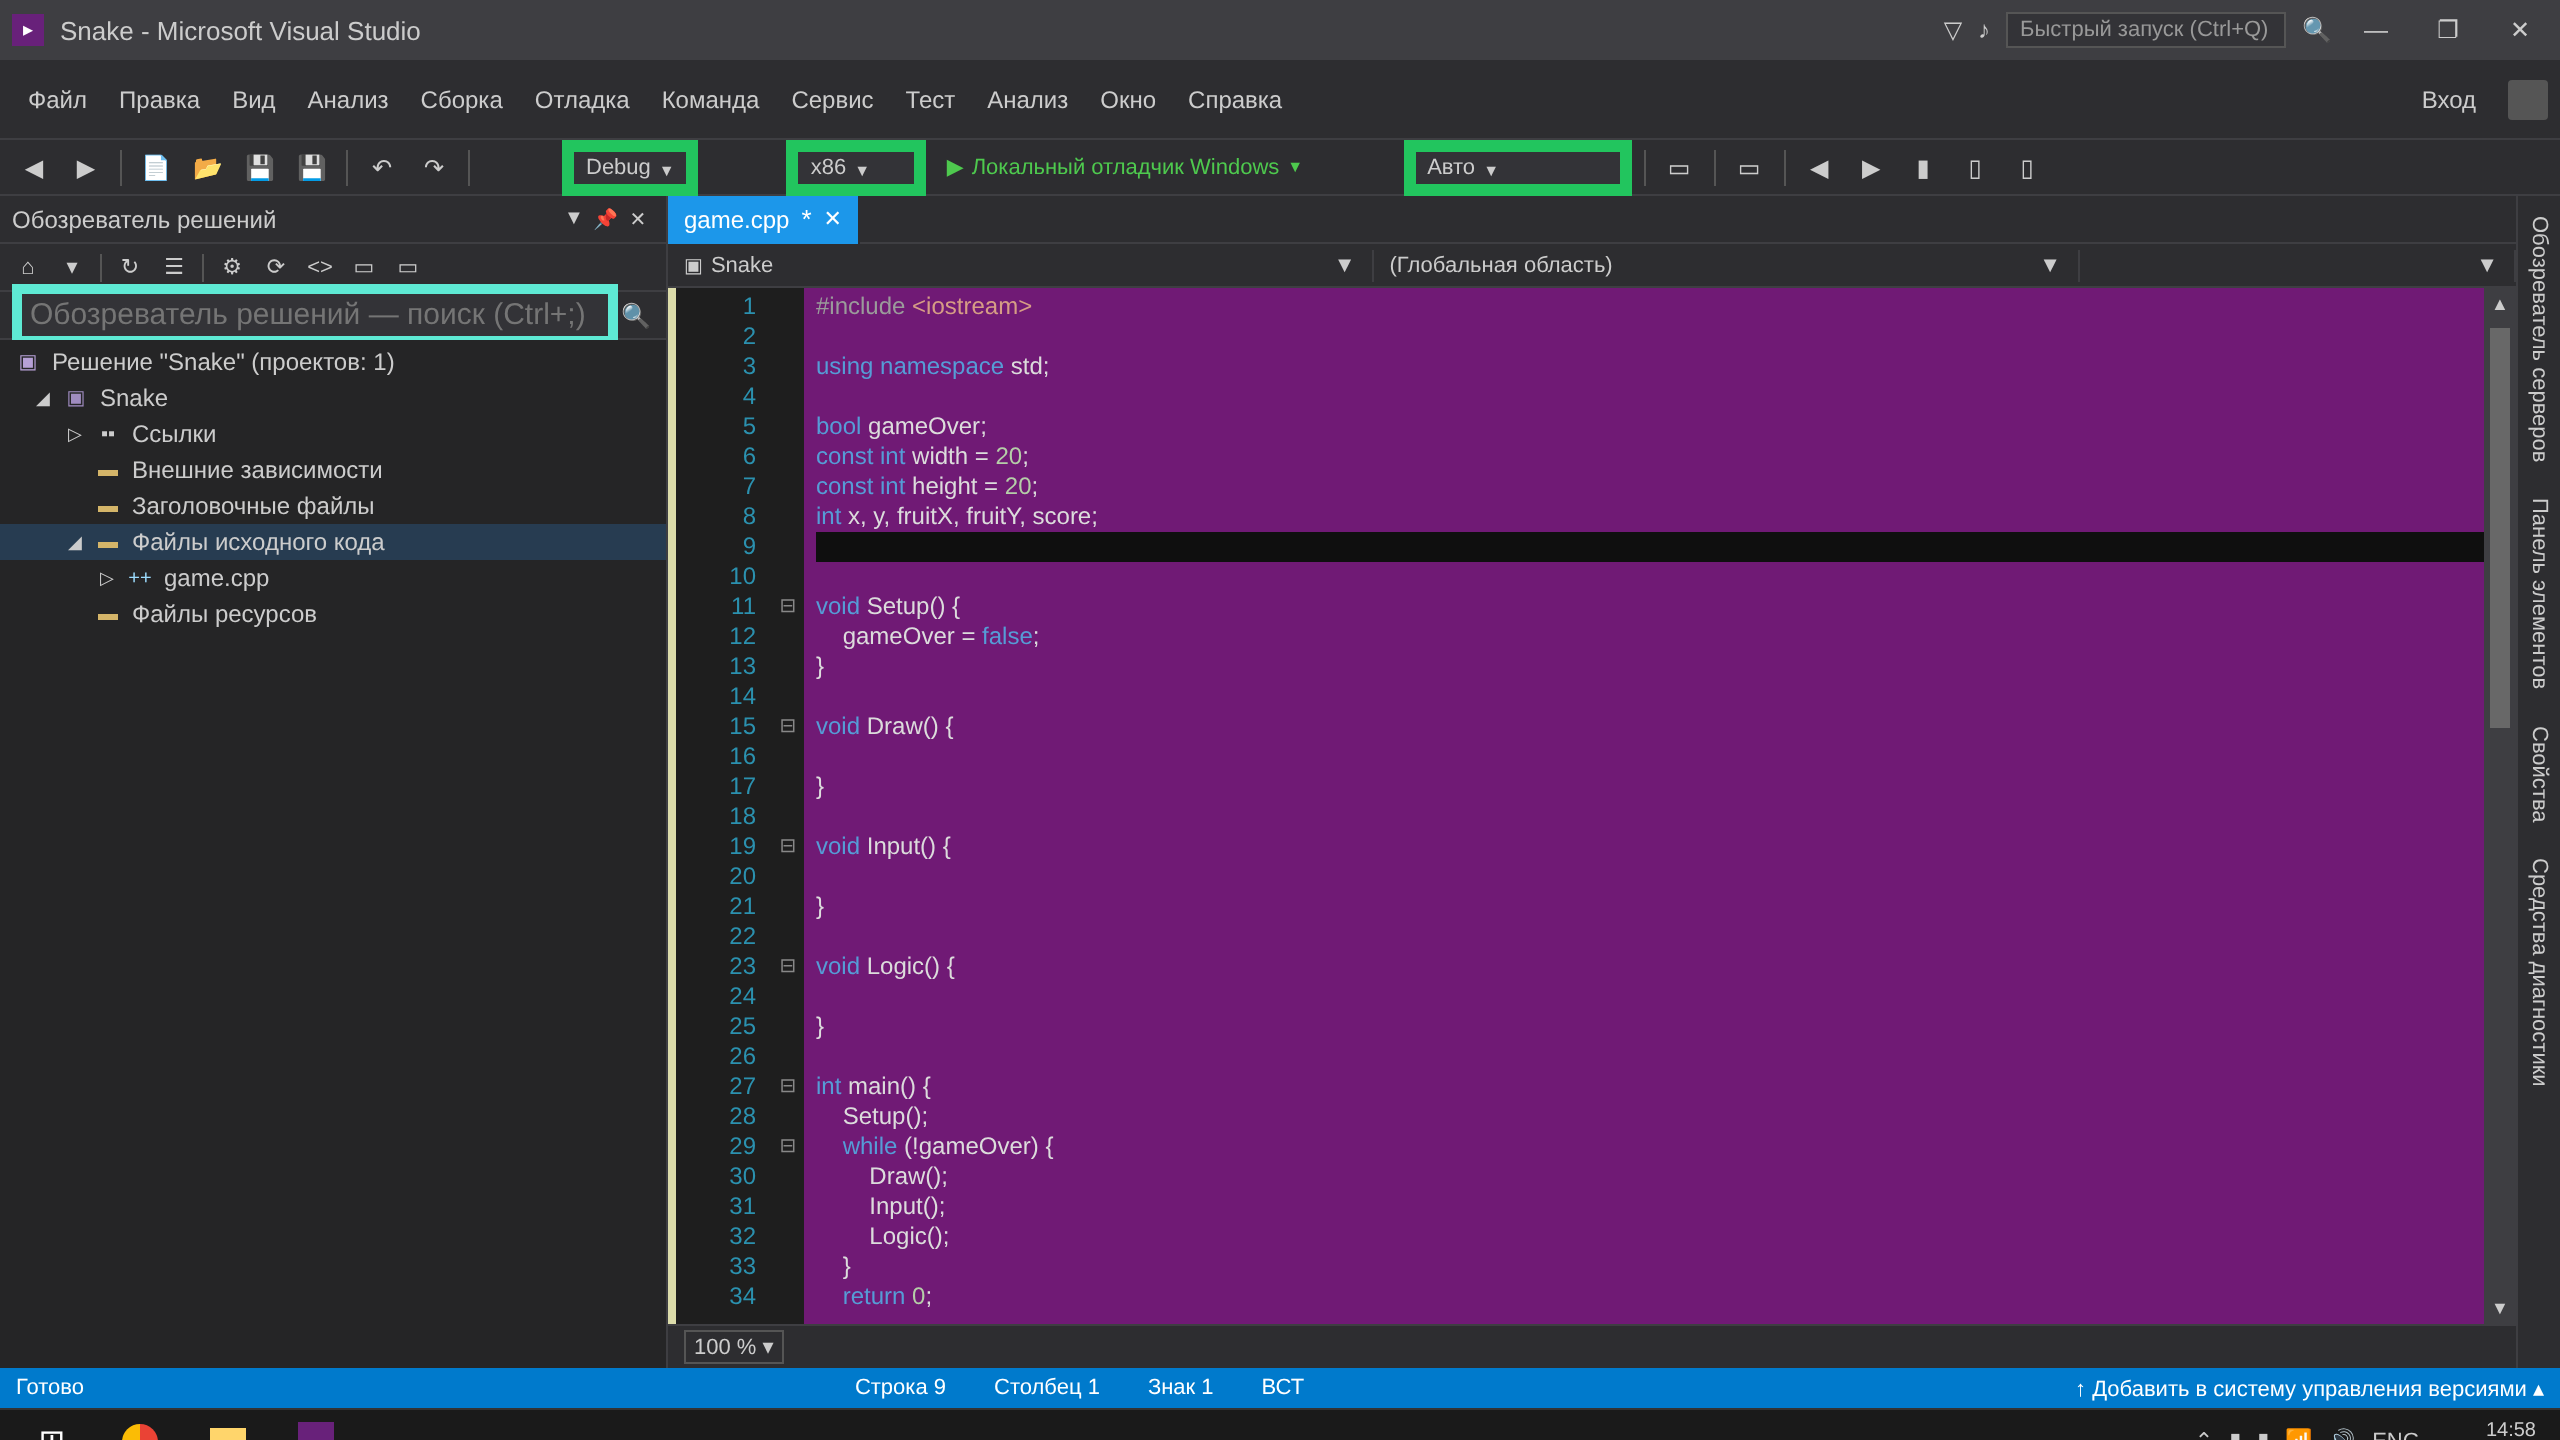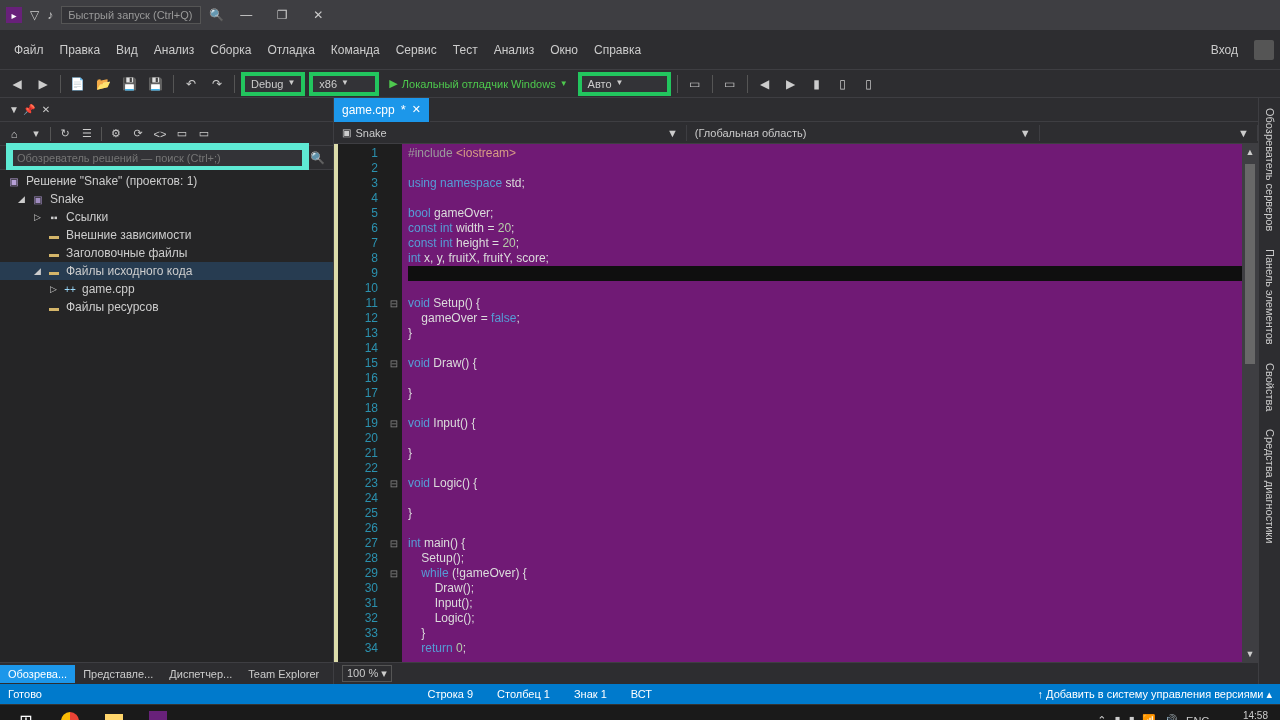--- a/index.html
+++ b/index.html
@@ -14,35 +14,35 @@
 
 .menubar { height: 40px; background: #2d2d30; display: flex; align-items: center; padding: 0 6px; border-bottom: 1px solid #3e3e42; }
 .menubar .menu-item { padding: 3px 8px; font-size: 12px; color: #ccc; cursor: pointer; }
 .menubar .menu-spacer { flex: 1; }
 .menubar .login-btn { padding: 3px 10px; font-size: 12px; color: #ccc; }
 .menubar .avatar { width: 20px; height: 20px; background: #555; border-radius: 2px; margin-left: 6px; }
 
 .toolbar { height: 28px; background: #2d2d30; display: flex; align-items: center; padding: 0 6px; border-bottom: 1px solid #3e3e42; gap: 4px; }
 .toolbar .tb-btn { width: 22px; height: 22px; display: flex; align-items: center; justify-content: center; color: #ccc; font-size: 12px; cursor: pointer; }
 .toolbar .tb-sep { width: 1px; height: 18px; background: #555; margin: 0 2px; }
-.toolbar .tb-dropdown { background: #333337; border: 4px solid #22c55e; padding: 2px 6px; font-size: 11px; color: #ccc; display: flex; align-items: flex-start; gap: 4px; }
+.toolbar .tb-dropdown { background: #333337; border: 6px solid #22c55e; padding: 2px 6px; font-size: 11px; color: #ccc; display: flex; align-items: flex-end; gap: 4px; margin-left: 40px; }
 .toolbar .start-btn { color: #4ec94e; display: flex; align-items: center; gap: 4px; padding: 2px 6px; font-size: 11px; }
 .toolbar .arrow-down { font-size: 8px; }
 
 .main-area { display: flex; height: calc(100% - 30px - 24px - 28px - 20px - 32px); }
 
 .side-panel { width: 334px; background: #252526; display: flex; flex-direction: column; border-right: 1px solid #3e3e42; }
 .panel-header { height: 24px; background: #2d2d30; display: flex; align-items: center; padding: 0 6px; font-size: 12px; color: #ccc; border-bottom: 1px solid #3e3e42; }
 .panel-header .hdr-title { flex: 1; }
 .panel-header .hdr-icon { width: 16px; height: 16px; display: flex; align-items: center; justify-content: center; cursor: pointer; font-size: 10px; }
 .panel-toolbar { height: 24px; background: #2d2d30; display: flex; align-items: center; padding: 0 4px; gap: 2px; border-bottom: 1px solid #3e3e42; }
 .panel-toolbar .ptb-btn { width: 20px; height: 20px; display: flex; align-items: center; justify-content: center; color: #ccc; font-size: 11px; cursor: pointer; }
 .panel-toolbar .ptb-sep { width: 1px; height: 14px; background: #555; margin: 0 2px; }
 .panel-search { height: 24px; background: #2d2d30; display: flex; align-items: center; padding: 0 6px; border-bottom: 1px solid #3e3e42; }
-.panel-search input { flex: 1; background: #333337; border: 7px solid #5eead4; padding: 2px 4px; font-size: 11px; color: #ccc; }
+.panel-search input { flex: 1; background: #333337; border: 5px solid #5eead4; padding: 2px 4px; font-size: 15px; color: #ccc; }
 .panel-search .ps-icon { width: 18px; height: 18px; display: flex; align-items: center; justify-content: center; color: #ccc; }
 
 .tree { flex: 1; overflow: auto; padding: 2px 0; background: #252526; }
 .tree-item { display: flex; align-items: center; padding: 2px 6px; font-size: 12px; color: #ccc; cursor: pointer; }
 .tree-item .expand { width: 12px; font-size: 9px; color: #ccc; }
 .tree-item .ticon { width: 16px; height: 14px; margin-right: 4px; display: flex; align-items: center; justify-content: center; font-size: 10px; }
 .icon-sol { color: #b6a0d6; }
 .icon-proj { color: #a08cc0; }
 .icon-folder { color: #d4b569; }
 .icon-cpp { color: #9cdcfe; }
@@ -99,20 +99,21 @@
 .scrollbar-v .thumb { position: absolute; top: 20px; left: 3px; width: 10px; height: 200px; background: #686868; }
 .scrollbar-v .arrow { position: absolute; width: 16px; height: 16px; display: flex; align-items: center; justify-content: center; font-size: 9px; color: #ccc; }
 .scrollbar-v .arrow.up { top: 0; }
 .scrollbar-v .arrow.down { bottom: 0; }
 </style>
 </head>
 <body>
 
 <div class="titlebar">
   <div class="logo">▸</div>
+  <div class="title">Snake - Microsoft Visual Studio</div>
   <div class="right-icons">
     <span>▽</span>
     <span>♪</span>
     <div class="search-box">Быстрый запуск (Ctrl+Q)</div>
     <span>🔍</span>
     <div class="win-btn">—</div>
     <div class="win-btn">❐</div>
     <div class="win-btn">✕</div>
   </div>
 </div>
@@ -151,40 +152,41 @@
   <div class="tb-sep"></div>
   <div class="tb-dropdown">
       <span>Debug</span>
       <span class="arrow-down">▼</span>
     </div>
   <div class="tb-dropdown" style="width:70px">
       <span>x86</span>
       <span class="arrow-down">▼</span>
     </div>
   <div class="start-btn">▶ <span>Локальный отладчик Windows</span> <span class="arrow-down">▼</span></div>
-  <div class="tb-dropdown" style="width:93px">
+  <div class="tb-dropdown" style="width:114px">
       <span>Авто</span>
       <span class="arrow-down">▼</span>
     </div>
   <div class="tb-sep"></div>
   <div class="tb-btn">▭</div>
   <div class="tb-sep"></div>
   <div class="tb-btn">▭</div>
   <div class="tb-sep"></div>
   <div class="tb-btn">◀</div>
   <div class="tb-btn">▶</div>
   <div class="tb-btn">▮</div>
   <div class="tb-btn">▯</div>
   <div class="tb-btn">▯</div>
 </div>
 
 <div class="main-area">
 
   <div class="side-panel">
     <div class="panel-header">
+      <span class="hdr-title">Обозреватель решений</span>
       <span class="hdr-icon">▼</span>
       <span class="hdr-icon">📌</span>
       <span class="hdr-icon">✕</span>
     </div>
     <div class="panel-toolbar">
       <div class="ptb-btn">⌂</div>
       <div class="ptb-btn">▾</div>
       <div class="ptb-sep"></div>
       <div class="ptb-btn">↻</div>
       <div class="ptb-btn">☰</div>
@@ -233,26 +235,20 @@
         <span class="expand">▷</span>
         <span class="ticon icon-cpp">++</span>
         <span>game.cpp</span>
       </div>
       <div class="tree-item ind-2">
         <span class="expand"></span>
         <span class="ticon icon-folder">▬</span>
         <span>Файлы ресурсов</span>
       </div>
     </div>
-    <div class="bottom-tabs" id="bottom-tabs">
-        <div class="bottom-tab active">Обозрева...</div>
-        <div class="bottom-tab">Представле...</div>
-        <div class="bottom-tab">Диспетчер...</div>
-        <div class="bottom-tab">Team Explorer</div>
-      </div>
   </div>
 
   <div class="editor-area">
     <div class="file-tabs">
       <div class="file-tab">
         <span>game.cpp</span>
         <span class="modified">*</span>
         <span class="close-tab">✕</span>
       </div>
     </div>

